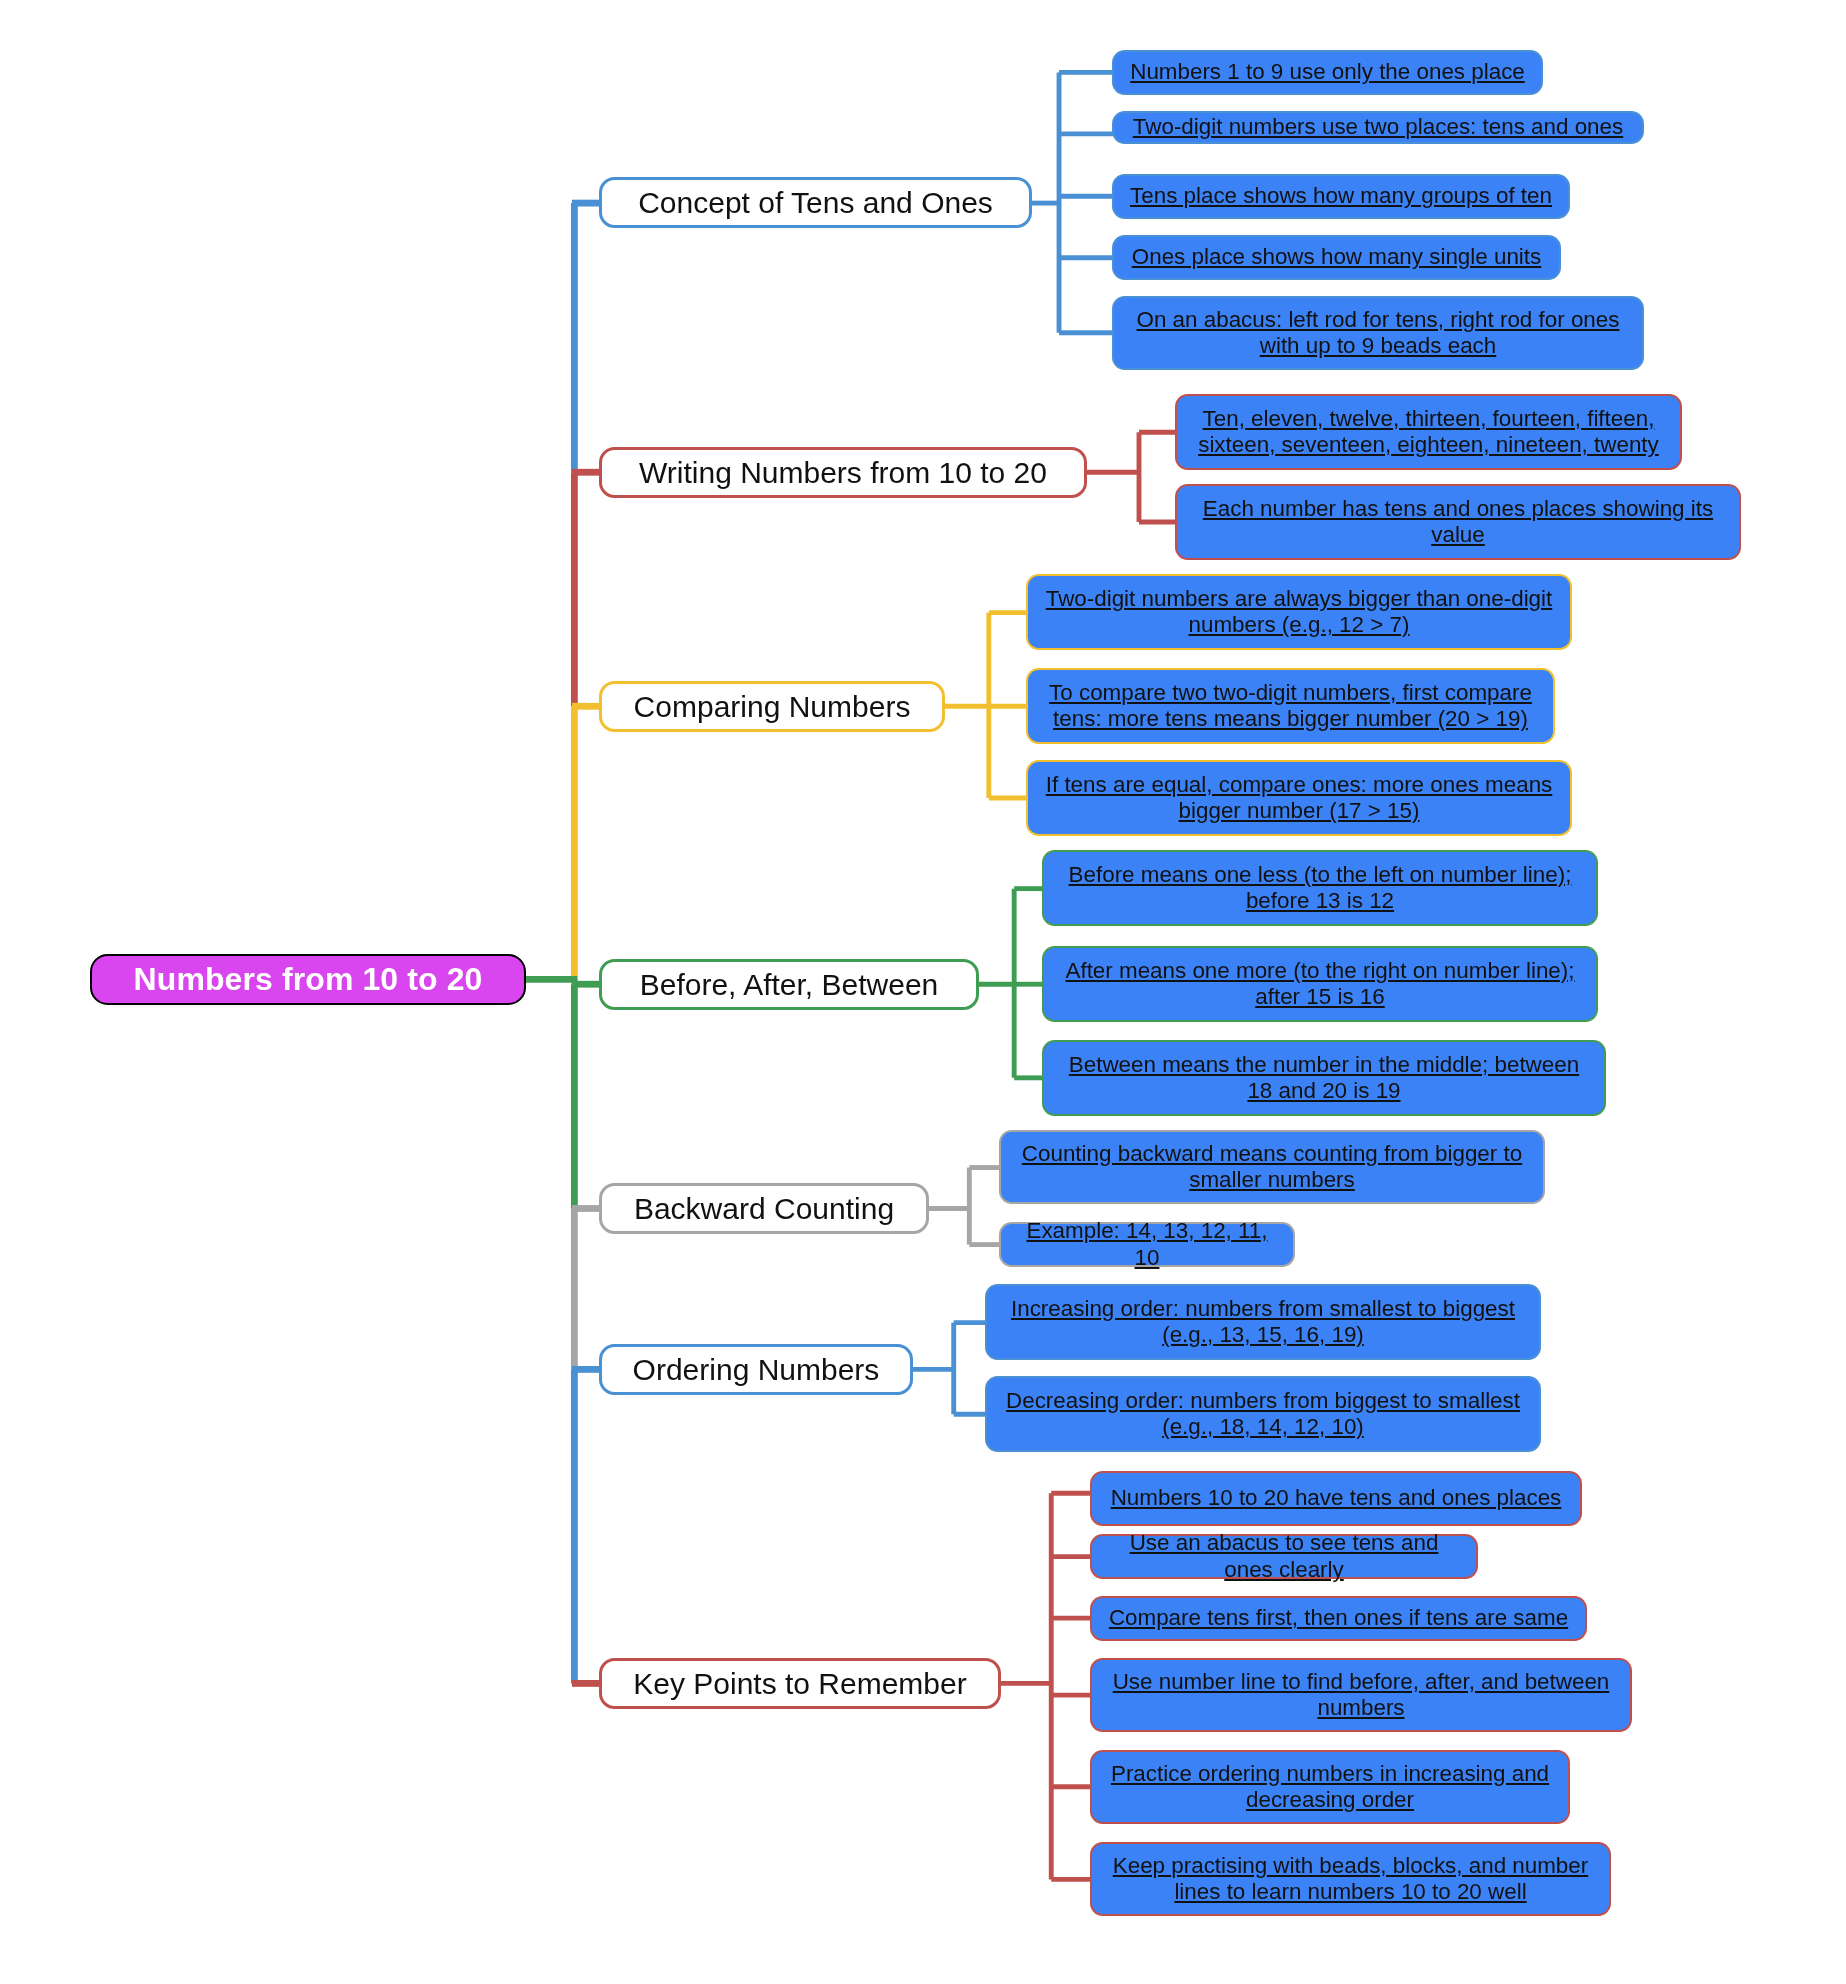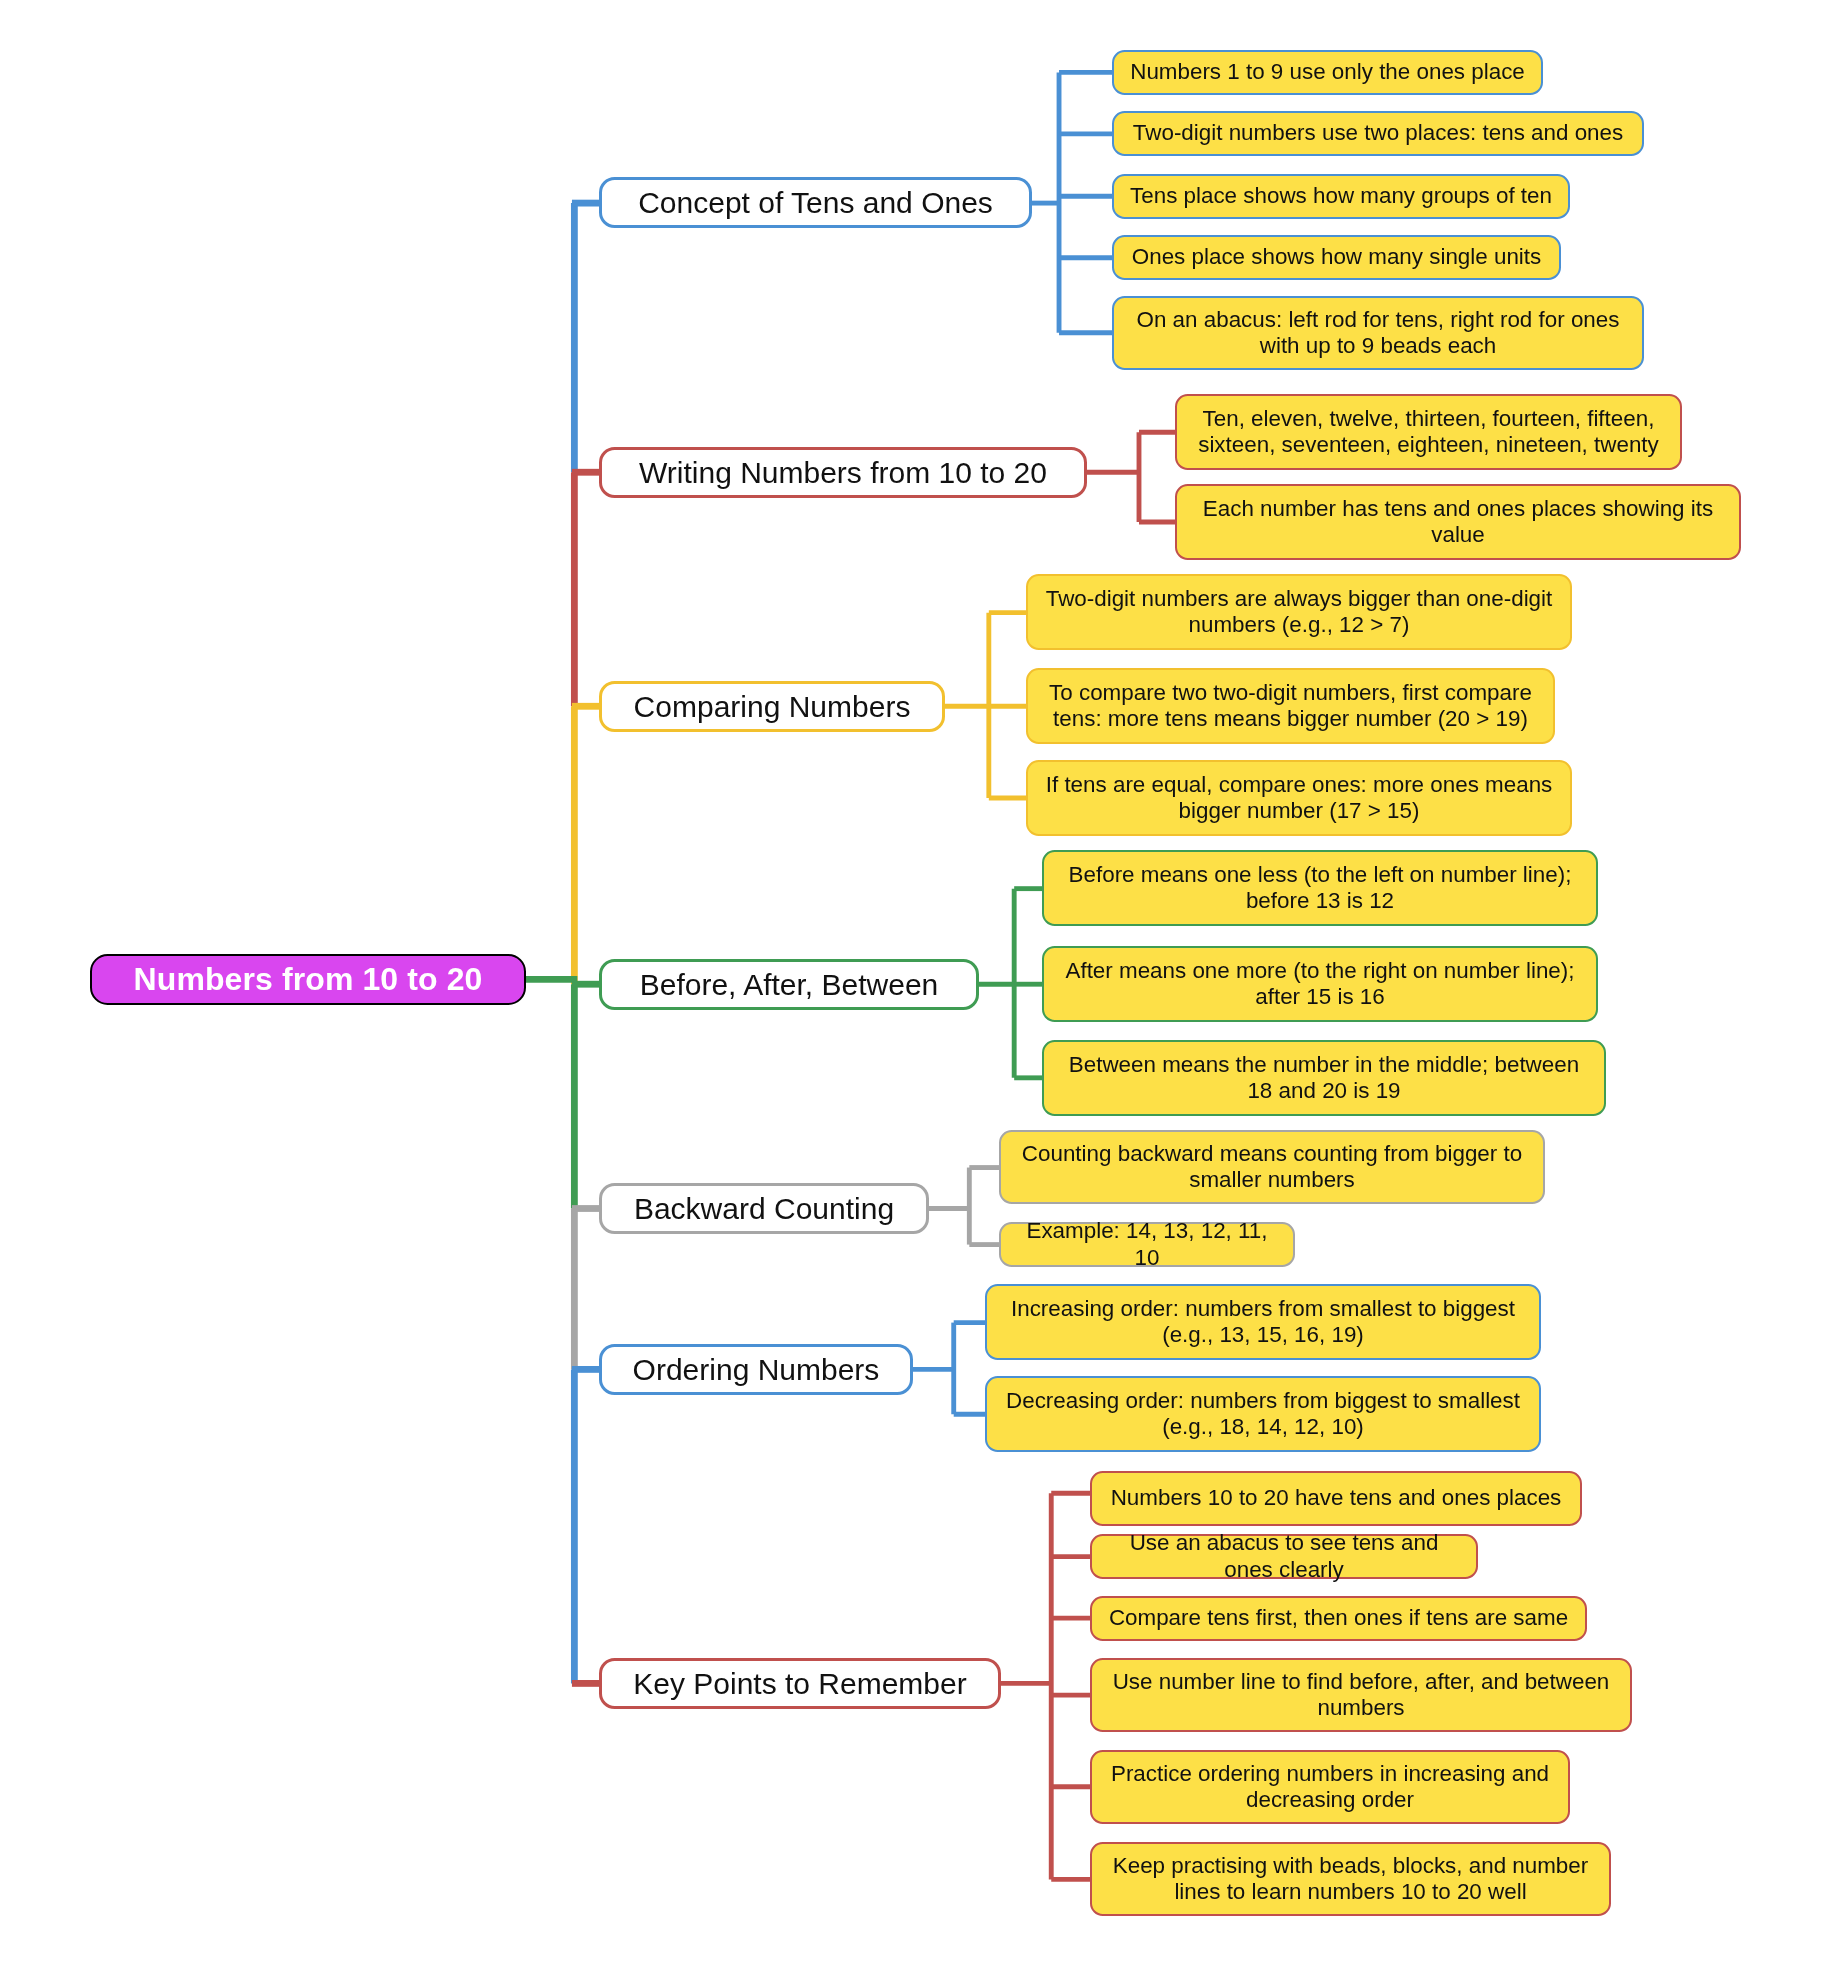--- a/index.html
+++ b/index.html
@@ -54,21 +54,22 @@
     border-width: 3.9px;
     border-radius: 15.6px;
     font-size: 30px;
     font-weight: normal;
     background: #ffffff;
   }
   .leaf-node {
     border-width: 2.9px;
     border-radius: 12.7px;
     font-size: 22.4px;
-    background: #fde047;
+    background: #3b82f6;
+    text-decoration: underline;
   }
   .leaf-node .txt,
   .branch-node .txt,
   .root-node .txt {
     display: block;
     width: 100%;
   }
 </style>
 </head>
 <body>
@@ -127,21 +128,21 @@
       <path d="M 1078 1927 L 1120 1927" stroke="#c0504d" stroke-width="5" fill="none" stroke-linecap="butt"></path>
       <path d="M 537 1004 L 592 1004" stroke="#3f9c53" stroke-width="7" fill="none" stroke-linecap="butt"></path>
     </svg>
   <div id="nodes">
       <div class="node branch-node" style="left: 599px; top: 177px; width: 433px; height: 51px; border-color: rgb(74, 144, 212);">
         <span class="txt">Concept of Tens and Ones</span>
       </div>
       <div class="node leaf-node" style="left: 1112px; top: 50px; width: 431px; height: 45px; border-color: rgb(74, 144, 212);">
         <span class="txt">Numbers 1 to 9 use only the ones place</span>
       </div>
-      <div class="node leaf-node" style="left: 1112px; top: 111px; width: 532px; height: 45px; border-color: rgb(74, 144, 212);">
+      <div class="node leaf-node" style="left: 1112px; top: 111px; width: 532px; height: 33px; border-color: rgb(74, 144, 212);">
         <span class="txt">Two-digit numbers use two places: tens and ones</span>
       </div>
       <div class="node leaf-node" style="left: 1112px; top: 174px; width: 458px; height: 45px; border-color: rgb(74, 144, 212);">
         <span class="txt">Tens place shows how many groups of ten</span>
       </div>
       <div class="node leaf-node" style="left: 1112px; top: 235px; width: 449px; height: 45px; border-color: rgb(74, 144, 212);">
         <span class="txt">Ones place shows how many single units</span>
       </div>
       <div class="node leaf-node" style="left: 1112px; top: 296px; width: 532px; height: 74px; border-color: rgb(74, 144, 212); justify-content: flex-end;">
         <span class="txt">On an abacus: left rod for tens, right rod for ones with up to 9 beads each</span>

